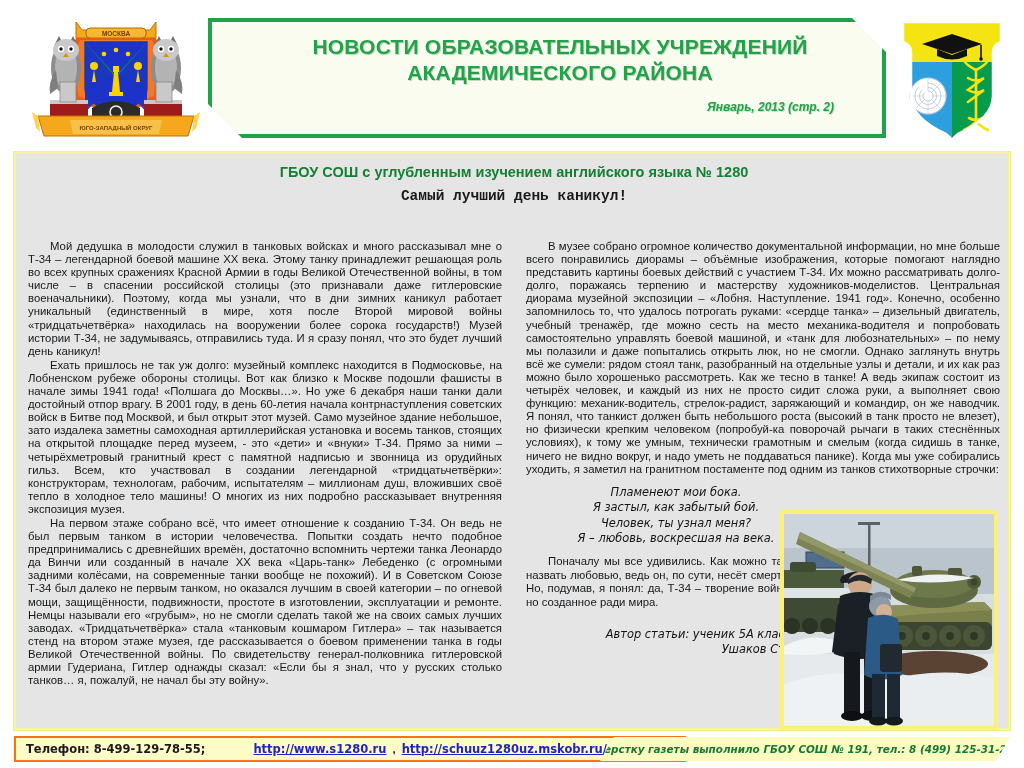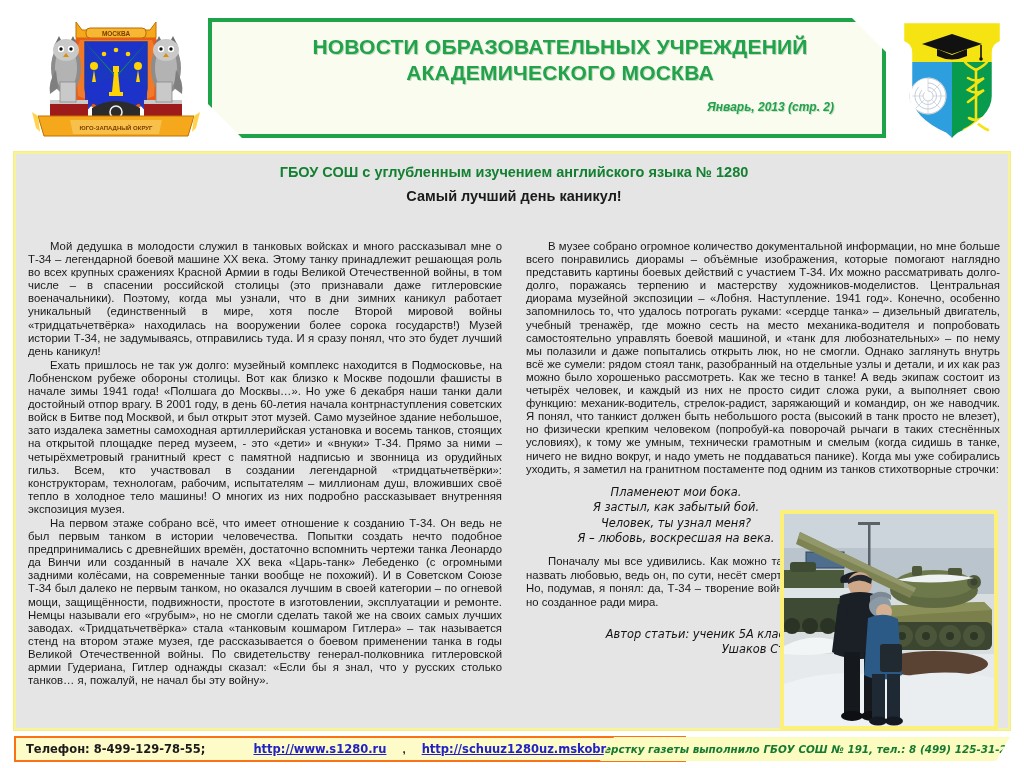--- a/index.html
+++ b/index.html
@@ -96,21 +96,21 @@
     font-size: 14.5px;
   }
   .article-title {
     position: absolute;
     left: 0; top: 34px;
     width: 996px;
     text-align: center;
     color: #1a1a1a;
     font-weight: bold;
     font-size: 14.5px;
-    font-family: Liberation Sans, sans-serif;
+    font-family: Liberation Mono, monospace;
   }
 
   .columns {
     position: absolute;
     left: 0; top: 60px;
     width: 996px; height: 516px;
   }
   .col {
     position: absolute;
     top: 0;
@@ -187,21 +187,21 @@
   }
   .phone {
     color: #1b1b1b;
     font-weight: bold;
     font-size: 11.5px;
     font-family: "DejaVu Sans", sans-serif;
   }
   .links {
     margin-left: 48px;
     display: flex;
-    gap: 16px;
+    gap: 6px;
     align-items: center;
   }
   .links a {
     color: #2222c4;
     font-weight: bold;
     font-size: 11.5px;
     text-decoration: underline;
     font-family: "DejaVu Sans", sans-serif;
   }
   .links .sep {
@@ -318,21 +318,21 @@
         <path d="M8 108 L2 104 L6 120 L10 124 Z" fill="#ffd34d"></path>
         <path d="M164 108 L170 104 L166 120 L162 124 Z" fill="#ffd34d"></path>
         <path d="M40 112 L132 112 L129 126 L43 126 Z" fill="#f7c04a"></path>
         <text x="86" y="122" font-size="6" font-weight="bold" fill="#7a3c00" text-anchor="middle" font-family="Liberation Sans, sans-serif">ЮГО-ЗАПАДНЫЙ ОКРУГ</text>
       </svg>
     </div>
 
     <div class="header-banner"></div>
     <div class="header-banner-inner">
       <div class="banner-title">НОВОСТИ ОБРАЗОВАТЕЛЬНЫХ УЧРЕЖДЕНИЙ</div>
-      <div class="banner-title">АКАДЕМИЧЕСКОГО МОСКВА</div>
+      <div class="banner-title">АКАДЕМИЧЕСКОГО РАЙОНА</div>
       <div class="banner-date">Январь, 2013 (стр. 2)</div>
     </div>
 
     <div class="crest-right">
       <svg viewBox="0 0 110 125" width="110" height="125" xmlns="http://www.w3.org/2000/svg">
         <defs>
           <clipPath id="shieldClip">
             <path d="M6 4 L104 4 L104 24 Q96 27 96 34 L96 78 Q96 100 61 116 Q57 119 55 122 Q53 119 49 116 Q14 100 14 78 L14 34 Q14 27 6 24 Z"></path>
           </clipPath>
         </defs>

